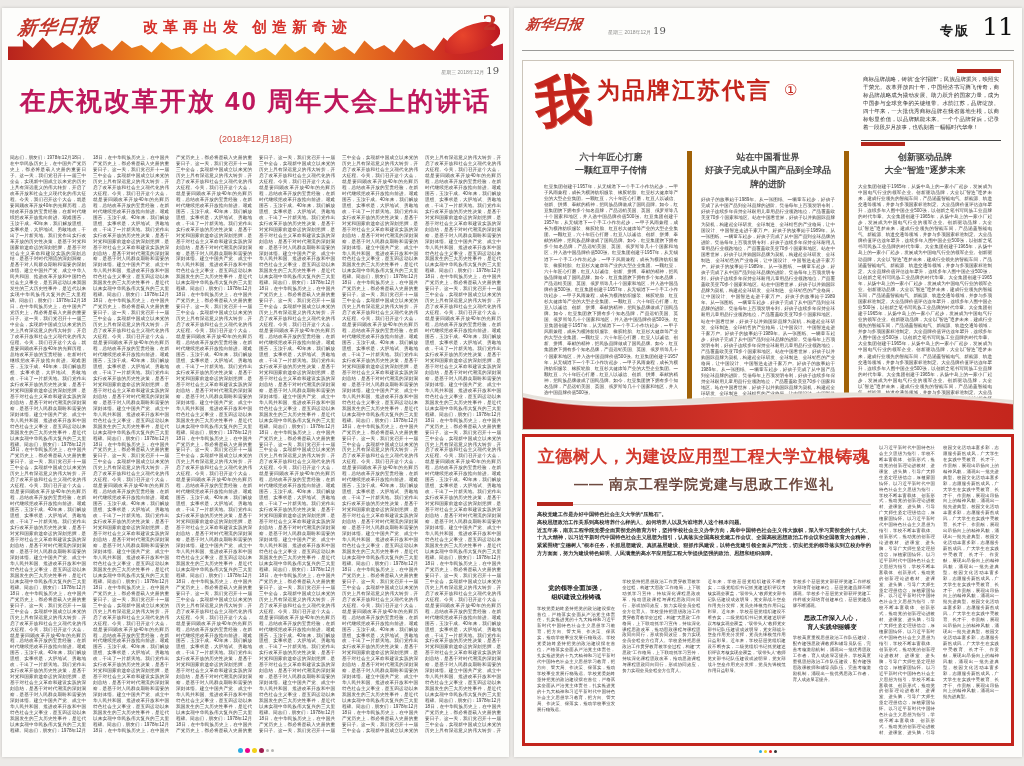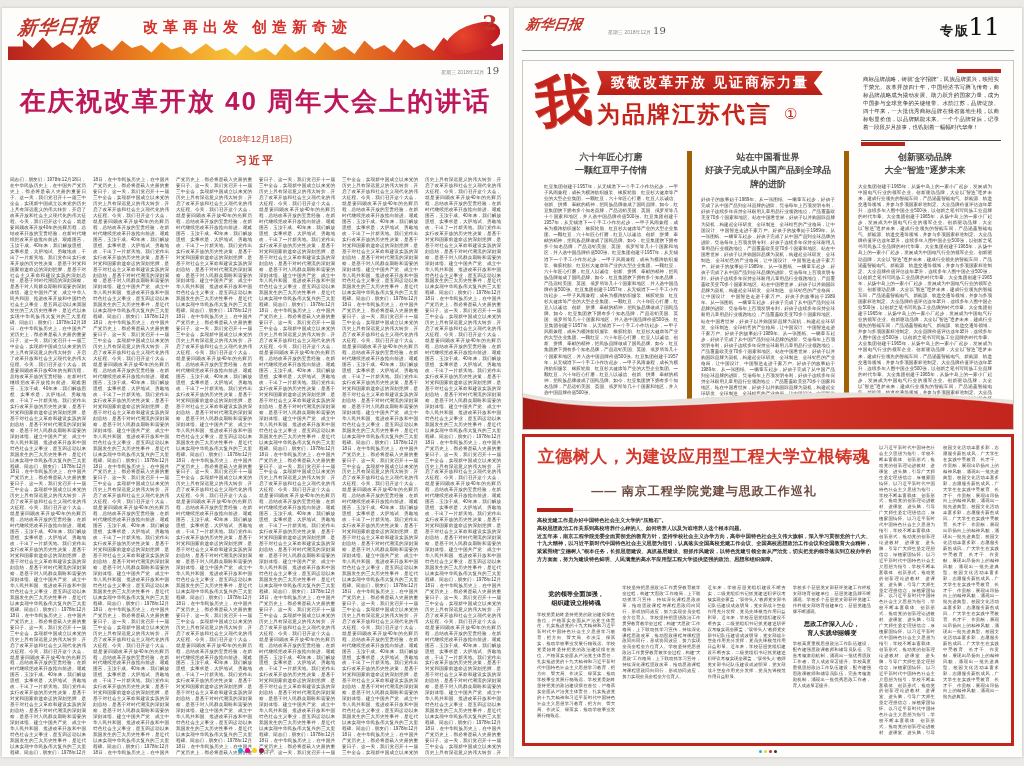--- a/index.html
+++ b/index.html
@@ -44,21 +44,21 @@
   .cmyk .k{background:#9d1c4e}.cmyk .g{width:3px;height:3px;background:#b7b7b5}
 
   
   .masthead2{position:relative;height:42px;margin:0 8px;border-bottom:1px solid #9b9b99;}
   .nhd-logo-sm{position:absolute;left:4px;top:8px;color:#c2372c;
     font-family:"DejaVu Serif",serif;font-weight:bold;font-style:italic;
     font-size:14px;transform:skewX(-8deg);}
   .dateline2{position:absolute;left:86px;top:17px;color:#8a8a88;font-size:5px;}
   .dateline2 .day{font-family:"DejaVu Serif",serif;font-size:10px;color:#555;margin-left:2px;}
   .section-label{position:absolute;right:44px;top:14px;color:#1c1c1c;font-weight:bold;font-size:13px;letter-spacing:2px;}
-  .section-pageno{position:absolute;right:14px;top:4px;color:#111;
+  .section-pageno{position:absolute;right:0;top:4px;color:#111;
     font-family:"DejaVu Serif",serif;font-size:25px;}
 
   .top-box{position:absolute;top:52px;left:8px;right:8px;height:368px;
     border:1px solid #ccc5ba;background:#fffefc;overflow:hidden;}
   .banner-row{display:flex;align-items:flex-start;padding:8px 12px 0;}
   .big-char{width:62px;flex:0 0 62px;color:#c3251c;font-family:"DejaVu Serif",serif;
     font-weight:bold;font-size:56px;line-height:62px;transform:rotate(-6deg);text-shadow:1px 1px 0 #d8564a;}
   .banner-mid{flex:0 0 250px;padding-top:2px;}
   .ribbon{display:inline-block;background:linear-gradient(180deg,#d03428,#b81e16);
     color:#fff;font-weight:bold;font-size:14px;letter-spacing:2px;
@@ -76,21 +76,21 @@
   .brand-col + .brand-col{border-left:5px solid #a16207;}
   .brand-head{text-align:center;color:#4a4a4a;font-weight:bold;font-size:9px;line-height:1.5;margin-bottom:6px;}
   .brand-body{font-size:4.6px;line-height:1.32;text-align:justify;color:#3d3d3d;height:222px;overflow:hidden;}
   .wave{position:absolute;left:0;right:0;bottom:0;height:50px;}
 
   .feature-box{position:absolute;top:426px;left:8px;right:8px;height:312px;
     border:3px solid #c3251c;background:#fffefd;padding:8px 12px;box-sizing:border-box;overflow:hidden;}
   .feature-inner{display:flex;gap:8px;height:100%;}
   .feature-main{flex:1;min-width:0;}
   .feature-title{text-align:center;color:#d2382c;font-weight:bold;font-size:17px;letter-spacing:0.5px;}
-  .feature-subtitle{text-align:center;color:#6e4a40;font-weight:bold;font-size:12px;margin-top:15px;letter-spacing:1px;}
+  .feature-subtitle{text-align:center;color:#6e4a40;font-weight:bold;font-size:14px;margin-top:8px;letter-spacing:1px;}
   .lead-rule{display:flex;align-items:center;margin-top:8px;}
   .lead-rule .bar{width:36px;height:4px;background:#b5271d;}
   .lead-rule .line{flex:1;height:1px;background:#d8d2c9;}
   .feature-lead{margin-top:5px;font-size:5.2px;font-weight:bold;line-height:1.5;
     color:#2f2f2f;text-align:justify;white-space:pre-line;height:62px;overflow:hidden;}
   .bottom-row{display:flex;gap:7px;margin-top:6px;height:168px;overflow:hidden;}
   .b-col{flex:1;min-width:0;font-size:4.4px;line-height:1.35;text-align:justify;color:#3d3d3d;overflow:hidden;}
   .subhead{text-align:center;font-weight:bold;color:#222;font-size:6.2px;line-height:1.5;
     white-space:pre-line;margin:4px 0;}
   .mini-col{flex:0 0 56px;font-size:4.4px;line-height:1.35;text-align:justify;color:#3d3d3d;overflow:hidden;}
@@ -104,42 +104,40 @@
     <div class="skyline"></div>
     <div class="slogan">改革再出发  创造新奇迹</div>
     <div class="sail"></div>
     <span class="pageno-left">2</span>
   </div>
   <div class="infoline">
     <span>星期三 2018年12月</span><span class="day">19</span>
   </div>
   <h1 class="main-title" style="margin:8px 0 0;">在庆祝改革开放 40 周年大会上的讲话</h1>
   <div class="speech-date">(2018年12月18日)</div>
-  <div class="speech-author">习近平</div>
   <div class="body-cols">同志们，朋友们：1978年12月18日，在中华民族历史上，在中国共产党历史上，都必将是载入史册的重要日子。这一天，我们党召开十一届三中全会，实现新中国成立以来党的历史上具有深远意义的伟大转折，开启了改革开放和社会主义现代化的伟大征程。今天，我们召开这个大会，就是要回顾改革开放40年的光辉历程，总结改革开放的宝贵经验，在新时代继续把改革开放推向前进。艰难困苦，玉汝于成。40年来，我们解放思想、实事求是，大胆地试、勇敢地改，干出了一片新天地。我们党作出实行改革开放的历史性决策，是基于对党和国家前途命运的深刻把握，是基于对社会主义革命和建设实践的深刻总结，是基于对时代潮流的深刻洞察，是基于对人民群众期盼和需要的深刻体悟。建立中国共产党、成立中华人民共和国、推进改革开放和中国特色社会主义事业，是五四运动以来我国发生的三大历史性事件，是近代以来实现中华民族伟大复兴的三大里程碑。同志们，朋友们：1978年12月18日，在中华民族历史上，在中国共产党历史上，都必将是载入史册的重要日子。这一天，我们党召开十一届三中全会，实现新中国成立以来党的历史上具有深远意义的伟大转折，开启了改革开放和社会主义现代化的伟大征程。今天，我们召开这个大会，就是要回顾改革开放40年的光辉历程，总结改革开放的宝贵经验，在新时代继续把改革开放推向前进。艰难困苦，玉汝于成。40年来，我们解放思想、实事求是，大胆地试、勇敢地改，干出了一片新天地。我们党作出实行改革开放的历史性决策，是基于对党和国家前途命运的深刻把握，是基于对社会主义革命和建设实践的深刻总结，是基于对时代潮流的深刻洞察，是基于对人民群众期盼和需要的深刻体悟。建立中国共产党、成立中华人民共和国、推进改革开放和中国特色社会主义事业，是五四运动以来我国发生的三大历史性事件，是近代以来实现中华民族伟大复兴的三大里程碑。同志们，朋友们：1978年12月18日，在中华民族历史上，在中国共产党历史上，都必将是载入史册的重要日子。这一天，我们党召开十一届三中全会，实现新中国成立以来党的历史上具有深远意义的伟大转折，开启了改革开放和社会主义现代化的伟大征程。今天，我们召开这个大会，就是要回顾改革开放40年的光辉历程，总结改革开放的宝贵经验，在新时代继续把改革开放推向前进。艰难困苦，玉汝于成。40年来，我们解放思想、实事求是，大胆地试、勇敢地改，干出了一片新天地。我们党作出实行改革开放的历史性决策，是基于对党和国家前途命运的深刻把握，是基于对社会主义革命和建设实践的深刻总结，是基于对时代潮流的深刻洞察，是基于对人民群众期盼和需要的深刻体悟。建立中国共产党、成立中华人民共和国、推进改革开放和中国特色社会主义事业，是五四运动以来我国发生的三大历史性事件，是近代以来实现中华民族伟大复兴的三大里程碑。同志们，朋友们：1978年12月18日，在中华民族历史上，在中国共产党历史上，都必将是载入史册的重要日子。这一天，我们党召开十一届三中全会，实现新中国成立以来党的历史上具有深远意义的伟大转折，开启了改革开放和社会主义现代化的伟大征程。今天，我们召开这个大会，就是要回顾改革开放40年的光辉历程，总结改革开放的宝贵经验，在新时代继续把改革开放推向前进。艰难困苦，玉汝于成。40年来，我们解放思想、实事求是，大胆地试、勇敢地改，干出了一片新天地。我们党作出实行改革开放的历史性决策，是基于对党和国家前途命运的深刻把握，是基于对社会主义革命和建设实践的深刻总结，是基于对时代潮流的深刻洞察，是基于对人民群众期盼和需要的深刻体悟。建立中国共产党、成立中华人民共和国、推进改革开放和中国特色社会主义事业，是五四运动以来我国发生的三大历史性事件，是近代以来实现中华民族伟大复兴的三大里程碑。同志们，朋友们：1978年12月18日，在中华民族历史上，在中国共产党历史上，都必将是载入史册的重要日子。这一天，我们党召开十一届三中全会，实现新中国成立以来党的历史上具有深远意义的伟大转折，开启了改革开放和社会主义现代化的伟大征程。今天，我们召开这个大会，就是要回顾改革开放40年的光辉历程，总结改革开放的宝贵经验，在新时代继续把改革开放推向前进。艰难困苦，玉汝于成。40年来，我们解放思想、实事求是，大胆地试、勇敢地改，干出了一片新天地。我们党作出实行改革开放的历史性决策，是基于对党和国家前途命运的深刻把握，是基于对社会主义革命和建设实践的深刻总结，是基于对时代潮流的深刻洞察，是基于对人民群众期盼和需要的深刻体悟。建立中国共产党、成立中华人民共和国、推进改革开放和中国特色社会主义事业，是五四运动以来我国发生的三大历史性事件，是近代以来实现中华民族伟大复兴的三大里程碑。同志们，朋友们：1978年12月18日，在中华民族历史上，在中国共产党历史上，都必将是载入史册的重要日子。这一天，我们党召开十一届三中全会，实现新中国成立以来党的历史上具有深远意义的伟大转折，开启了改革开放和社会主义现代化的伟大征程。今天，我们召开这个大会，就是要回顾改革开放40年的光辉历程，总结改革开放的宝贵经验，在新时代继续把改革开放推向前进。艰难困苦，玉汝于成。40年来，我们解放思想、实事求是，大胆地试、勇敢地改，干出了一片新天地。我们党作出实行改革开放的历史性决策，是基于对党和国家前途命运的深刻把握，是基于对社会主义革命和建设实践的深刻总结，是基于对时代潮流的深刻洞察，是基于对人民群众期盼和需要的深刻体悟。建立中国共产党、成立中华人民共和国、推进改革开放和中国特色社会主义事业，是五四运动以来我国发生的三大历史性事件，是近代以来实现中华民族伟大复兴的三大里程碑。同志们，朋友们：1978年12月18日，在中华民族历史上，在中国共产党历史上，都必将是载入史册的重要日子。这一天，我们党召开十一届三中全会，实现新中国成立以来党的历史上具有深远意义的伟大转折，开启了改革开放和社会主义现代化的伟大征程。今天，我们召开这个大会，就是要回顾改革开放40年的光辉历程，总结改革开放的宝贵经验，在新时代继续把改革开放推向前进。艰难困苦，玉汝于成。40年来，我们解放思想、实事求是，大胆地试、勇敢地改，干出了一片新天地。我们党作出实行改革开放的历史性决策，是基于对党和国家前途命运的深刻把握，是基于对社会主义革命和建设实践的深刻总结，是基于对时代潮流的深刻洞察，是基于对人民群众期盼和需要的深刻体悟。建立中国共产党、成立中华人民共和国、推进改革开放和中国特色社会主义事业，是五四运动以来我国发生的三大历史性事件，是近代以来实现中华民族伟大复兴的三大里程碑。同志们，朋友们：1978年12月18日，在中华民族历史上，在中国共产党历史上，都必将是载入史册的重要日子。这一天，我们党召开十一届三中全会，实现新中国成立以来党的历史上具有深远意义的伟大转折，开启了改革开放和社会主义现代化的伟大征程。今天，我们召开这个大会，就是要回顾改革开放40年的光辉历程，总结改革开放的宝贵经验，在新时代继续把改革开放推向前进。艰难困苦，玉汝于成。40年来，我们解放思想、实事求是，大胆地试、勇敢地改，干出了一片新天地。我们党作出实行改革开放的历史性决策，是基于对党和国家前途命运的深刻把握，是基于对社会主义革命和建设实践的深刻总结，是基于对时代潮流的深刻洞察，是基于对人民群众期盼和需要的深刻体悟。建立中国共产党、成立中华人民共和国、推进改革开放和中国特色社会主义事业，是五四运动以来我国发生的三大历史性事件，是近代以来实现中华民族伟大复兴的三大里程碑。同志们，朋友们：1978年12月18日，在中华民族历史上，在中国共产党历史上，都必将是载入史册的重要日子。这一天，我们党召开十一届三中全会，实现新中国成立以来党的历史上具有深远意义的伟大转折，开启了改革开放和社会主义现代化的伟大征程。今天，我们召开这个大会，就是要回顾改革开放40年的光辉历程，总结改革开放的宝贵经验，在新时代继续把改革开放推向前进。艰难困苦，玉汝于成。40年来，我们解放思想、实事求是，大胆地试、勇敢地改，干出了一片新天地。我们党作出实行改革开放的历史性决策，是基于对党和国家前途命运的深刻把握，是基于对社会主义革命和建设实践的深刻总结，是基于对时代潮流的深刻洞察，是基于对人民群众期盼和需要的深刻体悟。建立中国共产党、成立中华人民共和国、推进改革开放和中国特色社会主义事业，是五四运动以来我国发生的三大历史性事件，是近代以来实现中华民族伟大复兴的三大里程碑。同志们，朋友们：1978年12月18日，在中华民族历史上，在中国共产党历史上，都必将是载入史册的重要日子。这一天，我们党召开十一届三中全会，实现新中国成立以来党的历史上具有深远意义的伟大转折，开启了改革开放和社会主义现代化的伟大征程。今天，我们召开这个大会，就是要回顾改革开放40年的光辉历程，总结改革开放的宝贵经验，在新时代继续把改革开放推向前进。艰难困苦，玉汝于成。40年来，我们解放思想、实事求是，大胆地试、勇敢地改，干出了一片新天地。我们党作出实行改革开放的历史性决策，是基于对党和国家前途命运的深刻把握，是基于对社会主义革命和建设实践的深刻总结，是基于对时代潮流的深刻洞察，是基于对人民群众期盼和需要的深刻体悟。建立中国共产党、成立中华人民共和国、推进改革开放和中国特色社会主义事业，是五四运动以来我国发生的三大历史性事件，是近代以来实现中华民族伟大复兴的三大里程碑。同志们，朋友们：1978年12月18日，在中华民族历史上，在中国共产党历史上，都必将是载入史册的重要日子。这一天，我们党召开十一届三中全会，实现新中国成立以来党的历史上具有深远意义的伟大转折，开启了改革开放和社会主义现代化的伟大征程。今天，我们召开这个大会，就是要回顾改革开放40年的光辉历程，总结改革开放的宝贵经验，在新时代继续把改革开放推向前进。艰难困苦，玉汝于成。40年来，我们解放思想、实事求是，大胆地试、勇敢地改，干出了一片新天地。我们党作出实行改革开放的历史性决策，是基于对党和国家前途命运的深刻把握，是基于对社会主义革命和建设实践的深刻总结，是基于对时代潮流的深刻洞察，是基于对人民群众期盼和需要的深刻体悟。建立中国共产党、成立中华人民共和国、推进改革开放和中国特色社会主义事业，是五四运动以来我国发生的三大历史性事件，是近代以来实现中华民族伟大复兴的三大里程碑。同志们，朋友们：1978年12月18日，在中华民族历史上，在中国共产党历史上，都必将是载入史册的重要日子。这一天，我们党召开十一届三中全会，实现新中国成立以来党的历史上具有深远意义的伟大转折，开启了改革开放和社会主义现代化的伟大征程。今天，我们召开这个大会，就是要回顾改革开放40年的光辉历程，总结改革开放的宝贵经验，在新时代继续把改革开放推向前进。艰难困苦，玉汝于成。40年来，我们解放思想、实事求是，大胆地试、勇敢地改，干出了一片新天地。我们党作出实行改革开放的历史性决策，是基于对党和国家前途命运的深刻把握，是基于对社会主义革命和建设实践的深刻总结，是基于对时代潮流的深刻洞察，是基于对人民群众期盼和需要的深刻体悟。建立中国共产党、成立中华人民共和国、推进改革开放和中国特色社会主义事业，是五四运动以来我国发生的三大历史性事件，是近代以来实现中华民族伟大复兴的三大里程碑。同志们，朋友们：1978年12月18日，在中华民族历史上，在中国共产党历史上，都必将是载入史册的重要日子。这一天，我们党召开十一届三中全会，实现新中国成立以来党的历史上具有深远意义的伟大转折，开启了改革开放和社会主义现代化的伟大征程。今天，我们召开这个大会，就是要回顾改革开放40年的光辉历程，总结改革开放的宝贵经验，在新时代继续把改革开放推向前进。艰难困苦，玉汝于成。40年来，我们解放思想、实事求是，大胆地试、勇敢地改，干出了一片新天地。我们党作出实行改革开放的历史性决策，是基于对党和国家前途命运的深刻把握，是基于对社会主义革命和建设实践的深刻总结，是基于对时代潮流的深刻洞察，是基于对人民群众期盼和需要的深刻体悟。建立中国共产党、成立中华人民共和国、推进改革开放和中国特色社会主义事业，是五四运动以来我国发生的三大历史性事件，是近代以来实现中华民族伟大复兴的三大里程碑。同志们，朋友们：1978年12月18日，在中华民族历史上，在中国共产党历史上，都必将是载入史册的重要日子。这一天，我们党召开十一届三中全会，实现新中国成立以来党的历史上具有深远意义的伟大转折，开启了改革开放和社会主义现代化的伟大征程。今天，我们召开这个大会，就是要回顾改革开放40年的光辉历程，总结改革开放的宝贵经验，在新时代继续把改革开放推向前进。艰难困苦，玉汝于成。40年来，我们解放思想、实事求是，大胆地试、勇敢地改，干出了一片新天地。我们党作出实行改革开放的历史性决策，是基于对党和国家前途命运的深刻把握，是基于对社会主义革命和建设实践的深刻总结，是基于对时代潮流的深刻洞察，是基于对人民群众期盼和需要的深刻体悟。建立中国共产党、成立中华人民共和国、推进改革开放和中国特色社会主义事业，是五四运动以来我国发生的三大历史性事件，是近代以来实现中华民族伟大复兴的三大里程碑。同志们，朋友们：1978年12月18日，在中华民族历史上，在中国共产党历史上，都必将是载入史册的重要日子。这一天，我们党召开十一届三中全会，实现新中国成立以来党的历史上具有深远意义的伟大转折，开启了改革开放和社会主义现代化的伟大征程。今天，我们召开这个大会，就是要回顾改革开放40年的光辉历程，总结改革开放的宝贵经验，在新时代继续把改革开放推向前进。艰难困苦，玉汝于成。40年来，我们解放思想、实事求是，大胆地试、勇敢地改，干出了一片新天地。我们党作出实行改革开放的历史性决策，是基于对党和国家前途命运的深刻把握，是基于对社会主义革命和建设实践的深刻总结，是基于对时代潮流的深刻洞察，是基于对人民群众期盼和需要的深刻体悟。建立中国共产党、成立中华人民共和国、推进改革开放和中国特色社会主义事业，是五四运动以来我国发生的三大历史性事件，是近代以来实现中华民族伟大复兴的三大里程碑。同志们，朋友们：1978年12月18日，在中华民族历史上，在中国共产党历史上，都必将是载入史册的重要日子。这一天，我们党召开十一届三中全会，实现新中国成立以来党的历史上具有深远意义的伟大转折，开启了改革开放和社会主义现代化的伟大征程。今天，我们召开这个大会，就是要回顾改革开放40年的光辉历程，总结改革开放的宝贵经验，在新时代继续把改革开放推向前进。艰难困苦，玉汝于成。40年来，我们解放思想、实事求是，大胆地试、勇敢地改，干出了一片新天地。我们党作出实行改革开放的历史性决策，是基于对党和国家前途命运的深刻把握，是基于对社会主义革命和建设实践的深刻总结，是基于对时代潮流的深刻洞察，是基于对人民群众期盼和需要的深刻体悟。建立中国共产党、成立中华人民共和国、推进改革开放和中国特色社会主义事业，是五四运动以来我国发生的三大历史性事件，是近代以来实现中华民族伟大复兴的三大里程碑。同志们，朋友们：1978年12月18日，在中华民族历史上，在中国共产党历史上，都必将是载入史册的重要日子。这一天，我们党召开十一届三中全会，实现新中国成立以来党的历史上具有深远意义的伟大转折，开启了改革开放和社会主义现代化的伟大征程。今天，我们召开这个大会，就是要回顾改革开放40年的光辉历程，总结改革开放的宝贵经验，在新时代继续把改革开放推向前进。艰难困苦，玉汝于成。40年来，我们解放思想、实事求是，大胆地试、勇敢地改，干出了一片新天地。我们党作出实行改革开放的历史性决策，是基于对党和国家前途命运的深刻把握，是基于对社会主义革命和建设实践的深刻总结，是基于对时代潮流的深刻洞察，是基于对人民群众期盼和需要的深刻体悟。建立中国共产党、成立中华人民共和国、推进改革开放和中国特色社会主义事业，是五四运动以来我国发生的三大历史性事件，是近代以来实现中华民族伟大复兴的三大里程碑。同志们，朋友们：1978年12月18日，在中华民族历史上，在中国共产党历史上，都必将是载入史册的重要日子。这一天，我们党召开十一届三中全会，实现新中国成立以来党的历史上具有深远意义的伟大转折，开启了改革开放和社会主义现代化的伟大征程。今天，我们召开这个大会，就是要回顾改革开放40年的光辉历程，总结改革开放的宝贵经验，在新时代继续把改革开放推向前进。艰难困苦，玉汝于成。40年来，我们解放思想、实事求是，大胆地试、勇敢地改，干出了一片新天地。我们党作出实行改革开放的历史性决策，是基于对党和国家前途命运的深刻把握，是基于对社会主义革命和建设实践的深刻总结，是基于对时代潮流的深刻洞察，是基于对人民群众期盼和需要的深刻体悟。建立中国共产党、成立中华人民共和国、推进改革开放和中国特色社会主义事业，是五四运动以来我国发生的三大历史性事件，是近代以来实现中华民族伟大复兴的三大里程碑。同志们，朋友们：1978年12月18日，在中华民族历史上，在中国共产党历史上，都必将是载入史册的重要日子。这一天，我们党召开十一届三中全会，实现新中国成立以来党的历史上具有深远意义的伟大转折，开启了改革开放和社会主义现代化的伟大征程。今天，我们召开这个大会，就是要回顾改革开放40年的光辉历程，总结改革开放的宝贵经验，在新时代继续把改革开放推向前进。艰难困苦，玉汝于成。40年来，我们解放思想、实事求是，大胆地试、勇敢地改，干出了一片新天地。我们党作出实行改革开放的历史性决策，是基于对党和国家前途命运的深刻把握，是基于对社会主义革命和建设实践的深刻总结，是基于对时代潮流的深刻洞察，是基于对人民群众期盼和需要的深刻体悟。建立中国共产党、成立中华人民共和国、推进改革开放和中国特色社会主义事业，是五四运动以来我国发生的三大历史性事件，是近代以来实现中华民族伟大复兴的三大里程碑。同志们，朋友们：1978年12月18日，在中华民族历史上，在中国共产党历史上，都必将是载入史册的重要日子。这一天，我们党召开十一届三中全会，实现新中国成立以来党的历史上具有深远意义的伟大转折，开启了改革开放和社会主义现代化的伟大征程。今天，我们召开这个大会，就是要回顾改革开放40年的光辉历程，总结改革开放的宝贵经验，在新时代继续把改革开放推向前进。艰难困苦，玉汝于成。40年来，我们解放思想、实事求是，大胆地试、勇敢地改，干出了一片新天地。我们党作出实行改革开放的历史性决策，是基于对党和国家前途命运的深刻把握，是基于对社会主义革命和建设实践的深刻总结，是基于对时代潮流的深刻洞察，是基于对人民群众期盼和需要的深刻体悟。建立中国共产党、成立中华人民共和国、推进改革开放和中国特色社会主义事业，是五四运动以来我国发生的三大历史性事件，是近代以来实现中华民族伟大复兴的三大里程碑。同志们，朋友们：1978年12月18日，在中华民族历史上，在中国共产党历史上，都必将是载入史册的重要日子。这一天，我们党召开十一届三中全会，实现新中国成立以来党的历史上具有深远意义的伟大转折，开启了改革开放和社会主义现代化的伟大征程。今天，我们召开这个大会，就是要回顾改革开放40年的光辉历程，总结改革开放的宝贵经验，在新时代继续把改革开放推向前进。艰难困苦，玉汝于成。40年来，我们解放思想、实事求是，大胆地试、勇敢地改，干出了一片新天地。我们党作出实行改革开放的历史性决策，是基于对党和国家前途命运的深刻把握，是基于对社会主义革命和建设实践的深刻总结，是基于对时代潮流的深刻洞察，是基于对人民群众期盼和需要的深刻体悟。建立中国共产党、成立中华人民共和国、推进改革开放和中国特色社会主义事业，是五四运动以来我国发生的三大历史性事件，是近代以来实现中华民族伟大复兴的三大里程碑。同志们，朋友们：1978年12月18日，在中华民族历史上，在中国共产党历史上，都必将是载入史册的重要日子。这一天，我们党召开十一届三中全会，实现新中国成立以来党的历史上具有深远意义的伟大转折，开启了改革开放和社会主义现代化的伟大征程。今天，我们召开这个大会，就是要回顾改革开放40年的光辉历程，总结改革开放的宝贵经验，在新时代继续把改革开放推向前进。艰难困苦，玉汝于成。40年来，我们解放思想、实事求是，大胆地试、勇敢地改，干出了一片新天地。我们党作出实行改革开放的历史性决策，是基于对党和国家前途命运的深刻把握，是基于对社会主义革命和建设实践的深刻总结，是基于对时代潮流的深刻洞察，是基于对人民群众期盼和需要的深刻体悟。建立中国共产党、成立中华人民共和国、推进改革开放和中国特色社会主义事业，是五四运动以来我国发生的三大历史性事件，是近代以来实现中华民族伟大复兴的三大里程碑。同志们，朋友们：1978年12月18日，在中华民族历史上，在中国共产党历史上，都必将是载入史册的重要日子。这一天，我们党召开十一届三中全会，实现新中国成立以来党的历史上具有深远意义的伟大转折，开启了改革开放和社会主义现代化的伟大征程。今天，我们召开这个大会，就是要回顾改革开放40年的光辉历程，总结改革开放的宝贵经验，在新时代继续把改革开放推向前进。艰难困苦，玉汝于成。40年来，我们解放思想、实事求是，大胆地试、勇敢地改，干出了一片新天地。我们党作出实行改革开放的历史性决策，是基于对党和国家前途命运的深刻把握，是基于对社会主义革命和建设实践的深刻总结，是基于对时代潮流的深刻洞察，是基于对人民群众期盼和需要的深刻体悟。建立中国共产党、成立中华人民共和国、推进改革开放和中国特色社会主义事业，是五四运动以来我国发生的三大历史性事件，是近代以来实现中华民族伟大复兴的三大里程碑。同志们，朋友们：1978年12月18日，在中华民族历史上，在中国共产党历史上，都必将是载入史册的重要日子。这一天，我们党召开十一届三中全会，实现新中国成立以来党的历史上具有深远意义的伟大转折，开启了改革开放和社会主义现代化的伟大征程。今天，我们召开这个大会，就是要回顾改革开放40年的光辉历程，总结改革开放的宝贵经验，在新时代继续把改革开放推向前进。艰难困苦，玉汝于成。40年来，我们解放思想、实事求是，大胆地试、勇敢地改，干出了一片新天地。我们党作出实行改革开放的历史性决策，是基于对党和国家前途命运的深刻把握，是基于对社会主义革命和建设实践的深刻总结，是基于对时代潮流的深刻洞察，是基于对人民群众期盼和需要的深刻体悟。建立中国共产党、成立中华人民共和国、推进改革开放和中国特色社会主义事业，是五四运动以来我国发生的三大历史性事件，是近代以来实现中华民族伟大复兴的三大里程碑。同志们，朋友们：1978年12月18日，在中华民族历史上，在中国共产党历史上，都必将是载入史册的重要日子。这一天，我们党召开十一届三中全会，实现新中国成立以来党的历史上具有深远意义的伟大转折，开启了改革开放和社会主义现代化的伟大征程。今天，我们召开这个大会，就是要回顾改革开放40年的光辉历程，总结改革开放的宝贵经验，在新时代继续把改革开放推向前进。艰难困苦，玉汝于成。40年来，我们解放思想、实事求是，大胆地试、勇敢地改，干出了一片新天地。我们党作出实行改革开放的历史性决策，是基于对党和国家前途命运的深刻把握，是基于对社会主义革命和建设实践的深刻总结，是基于对时代潮流的深刻洞察，是基于对人民群众期盼和需要的深刻体悟。建立中国共产党、成立中华人民共和国、推进改革开放和中国特色社会主义事业，是五四运动以来我国发生的三大历史性事件，是近代以来实现中华民族伟大复兴的三大里程碑。同志们，朋友们：1978年12月18日，在中华民族历史上，在中国共产党历史上，都必将是载入史册的重要日子。这一天，我们党召开十一届三中全会，实现新中国成立以来党的历史上具有深远意义的伟大转折，开启了改革开放和社会主义现代化的伟大征程。今天，我们召开这个大会，就是要回顾改革开放40年的光辉历程，总结改革开放的宝贵经验，在新时代继续把改革开放推向前进。艰难困苦，玉汝于成。40年来，我们解放思想、实事求是，大胆地试、勇敢地改，干出了一片新天地。我们党作出实行改革开放的历史性决策，是基于对党和国家前途命运的深刻把握，是基于对社会主义革命和建设实践的深刻总结，是基于对时代潮流的深刻洞察，是基于对人民群众期盼和需要的深刻体悟。建立中国共产党、成立中华人民共和国、推进改革开放和中国特色社会主义事业，是五四运动以来我国发生的三大历史性事件，是近代以来实现中华民族伟大复兴的三大里程碑。</div>
   <div class="cmyk">
     <i class="c"></i><i class="m"></i><i class="y"></i><i class="k"></i><i class="g"></i><i class="g"></i>
   </div>
 </div>
 
 <div class="page" id="right-page">
   <div class="masthead2">
     <span class="nhd-logo-sm">新华日报</span>
     <span class="dateline2">
       <span>星期三 2018年12月</span><span class="day">19</span>
     </span>
     <span class="section-label">专版</span>
     <span class="section-pageno">11</span>
   </div>
 
   <div class="top-box">
     <div class="banner-row">
       <div class="big-char">我</div>
       <div class="banner-mid">
-        <span class="ribbon">致敬改革开放 见证商标力量</span>
         <div class="banner-line2"><span>为品牌江苏代言</span><span class="serial">①</span></div>
       </div>
       <div class="intro-block">
         <span class="redbar tr"></span>
         <span>商标品牌战略，铸就“金字招牌”；民族品牌振兴，映照实干荣光。改革开放四十年，中国经济书写腾飞传奇，商标品牌战略成为撬动发展、助力跃升的国家力量，成为中国参与全球竞争的关键纽带。水韵江苏，品牌绽放。四十年来，一大批优秀商标品牌在我省落地生根，以商标彰显价值，以品牌赋能未来。一个个品牌背后，记录着一段段岁月故事，也镌刻着一幅幅时代华章！</span>
         <span class="redbar bl"></span>
       </div>
     </div>
 
     <div class="brand-row">

